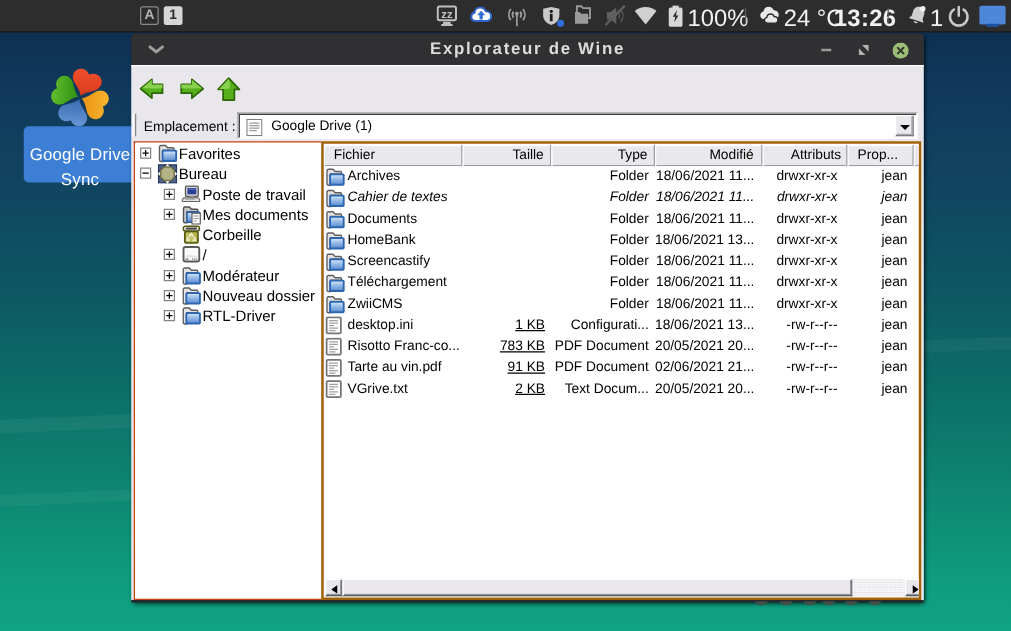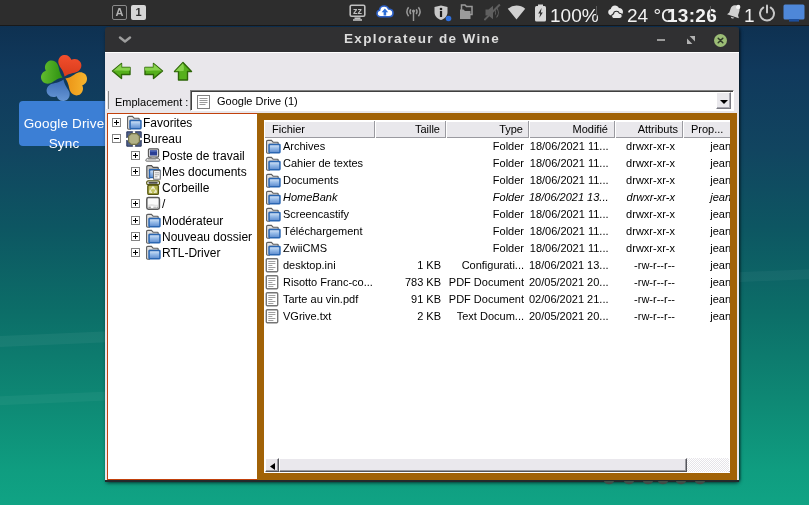--- a/index.html
+++ b/index.html
@@ -30,33 +30,33 @@
 #client { position:absolute; left:0; top:25px; width:634px; height:429px; background:#e9e7eb; border-top:1px solid #fff; }
 
 
 #tree {
   position:absolute; left:2px; top:60px; width:151px; height:367px;
   background:#fff; border:1px solid #c2410c; border-right-color:#404040;
   font-size:12px; overflow:hidden;
 }
 #list {
   position:absolute; left:152px; top:60px; width:480px; height:367px;
-  background:#fff; border:7px solid #a16207; font-size:11px; overflow:hidden;
+  background:#fff; border:2px solid #a16207; font-size:11px; overflow:hidden;
 }
 
 
 .hcell { position:absolute; top:1px; height:17px; background:#e9e8ec;
   border-right:1px solid #9a9aa0; box-shadow:inset 1px 1px 0 #fff, inset 0 -1px 0 #9a9aa0;
   font-size:11px; color:#000; line-height:16px; }
 
 .row { position:absolute; height:17px; line-height:17px; white-space:nowrap; color:#000; }
 .r { text-align:right; }
 #list .icon { left:1px; top:0.5px; }
 #list .name { position:absolute; left:19px; top:0; }
-#list .taille { position:absolute; left:100px; width:77px; text-align:right; }
+#list .taille { position:absolute; left:100px; width:77px; text-align:right;text-decoration:underline; }
 #list .type { position:absolute; left:175px; width:85px; text-align:right; }
 #list .modif { position:absolute; left:258px; width:86.5px; text-align:right; }
 #list .attr { position:absolute; left:330px; width:81px; text-align:right; }
 #list .prop { position:absolute; left:400px; width:67px; text-align:right; }
 
 
 .trow { position:absolute; height:16px; line-height:16px; white-space:nowrap; color:#000; }
 .pbox { position:absolute; width:9px; height:9px; border:1px solid #848484; background:#fff; }
 .pbox:before { content:""; position:absolute; left:1px; top:3px; width:5px; height:1px; background:#000; }
 .pbox.plus:after { content:""; position:absolute; left:3px; top:1px; width:1px; height:5px; background:#000; }
@@ -393,41 +393,41 @@
       <div class="row" style="top:18px; width:100%;">
           <svg class="abs icon" width="16" height="16" viewBox="0 0 16 16">
             <use href="#folder"></use>
           </svg>
           <span class="name">Archives</span>
           <span class="type">Folder</span>
           <span class="modif">18/06/2021 11...</span>
           <span class="attr">drwxr-xr-x</span>
           <span class="prop">jean</span>
         </div>
-      <div class="row" style="top:35px; width:100%;">
+      <div class="row" style="top:35px; width:100%;font-style:italic;">
           <svg class="abs icon" width="16" height="16" viewBox="0 0 16 16">
             <use href="#folder"></use>
           </svg>
           <span class="name">Cahier de textes</span>
           <span class="type">Folder</span>
           <span class="modif">18/06/2021 11...</span>
           <span class="attr">drwxr-xr-x</span>
           <span class="prop">jean</span>
         </div>
       <div class="row" style="top:52px; width:100%;">
           <svg class="abs icon" width="16" height="16" viewBox="0 0 16 16">
             <use href="#folder"></use>
           </svg>
           <span class="name">Documents</span>
           <span class="type">Folder</span>
           <span class="modif">18/06/2021 11...</span>
           <span class="attr">drwxr-xr-x</span>
           <span class="prop">jean</span>
         </div>
-      <div class="row" style="top:69px; width:100%;font-style:italic;">
+      <div class="row" style="top:69px; width:100%;">
           <svg class="abs icon" width="16" height="16" viewBox="0 0 16 16">
             <use href="#folder"></use>
           </svg>
           <span class="name">HomeBank</span>
           <span class="type">Folder</span>
           <span class="modif">18/06/2021 13...</span>
           <span class="attr">drwxr-xr-x</span>
           <span class="prop">jean</span>
         </div>
       <div class="row" style="top:86px; width:100%;">

